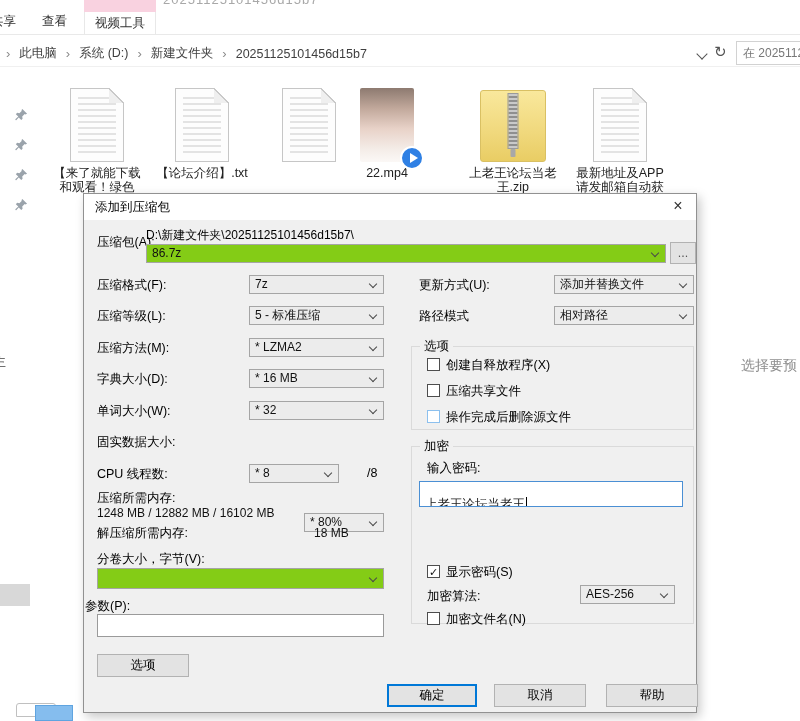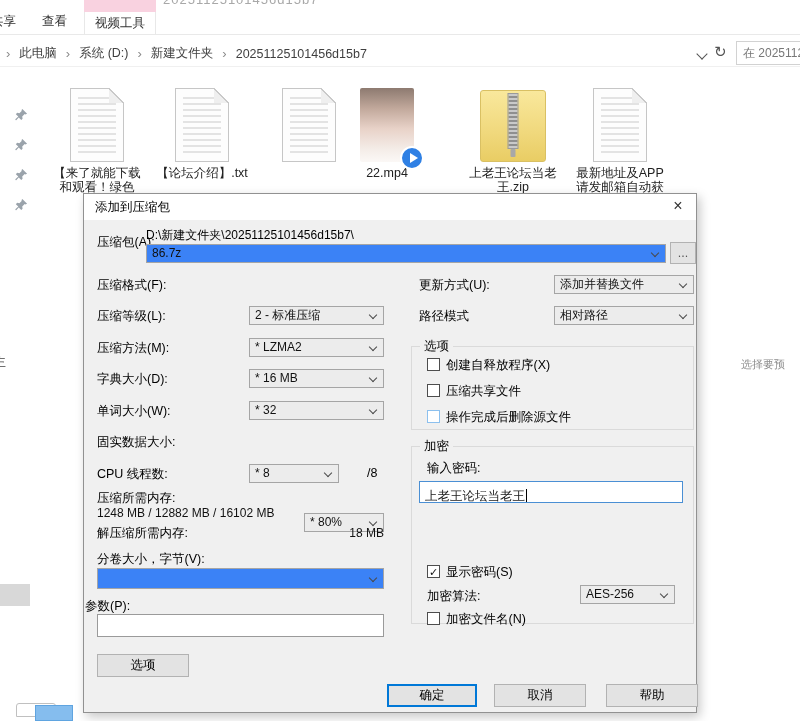--- a/index.html
+++ b/index.html
@@ -24,21 +24,21 @@
   .refresh { left:714px; top:43px; font-size:15px; color:#555; }
   .search-box { left:736px; top:41px; width:70px; height:24px; border:1px solid #d2d2d2; background:#fff; font-size:12px; color:#777; line-height:22px; padding-left:6px; overflow:hidden; white-space:nowrap; }
 
   
   .pin { left:14px; width:14px; height:14px; }
   .pin svg { width:14px; height:14px; }
   .stub-char { left:-7px; top:353px; font-size:13px; color:#444; }
   .gray-box { left:0; top:584px; width:30px; height:22px; background:#d8d8d8; }
   .white-tab { left:16px; top:703px; width:40px; height:14px; background:#fff; border:1px solid #c0c0c0; border-radius:3px 3px 0 0; }
   .blue-box { left:35px; top:705px; width:38px; height:16px; background:#85bdee; border:1px solid #5fa4e0; }
-  .preview-hint { left:741px; top:357px; width:59px; font-size:11px; color:#8d8d8d; overflow:hidden; white-space:nowrap; }
+  .preview-hint { left:741px; top:357px; width:59px; font-size:14px; color:#8d8d8d; overflow:hidden; white-space:nowrap; }
 
   
   .file-item { top:80px; width:104px; text-align:center; }
   .icon-slot { height:82px; display:flex; align-items:flex-end; justify-content:center; }
   .file-label { margin-top:4px; font-size:12.5px; line-height:14px; color:#222; }
   .doc { width:54px; height:74px; background:#fdfdfd; border:1px solid #c6c6c6; position:relative; }
   .doc::before { content:""; position:absolute; left:7px; right:7px; top:8px; bottom:8px;
     background:repeating-linear-gradient(180deg,#e3e3e3 0 2px,transparent 2px 6px); }
   .doc .fold { position:absolute; top:-1px; right:-1px; width:15px; height:15px;
     background:linear-gradient(225deg,#ffffff 0 48%,#c9c9c9 48% 54%,#efefef 54%); }
@@ -52,33 +52,33 @@
   .play-badge::after { content:""; position:absolute; left:8px; top:5px; border-left:8px solid #fff; border-top:5px solid transparent; border-bottom:5px solid transparent; }
 
   
   .dialog { left:75px; top:193px; width:614px; height:520px; background:#f0f0f0; border:1px solid #919191; box-shadow:3px 4px 10px rgba(0,0,0,.22);margin-left:8px; }
   .dlg-titlebar { position:absolute; left:0; top:0; right:0; height:26px; background:#fff; }
   .dlg-title { position:absolute; left:11px; top:0; line-height:26px; font-size:12.5px; color:#000; }
   .dlg-close { position:absolute; right:0; top:0; width:36px; height:26px; text-align:center; line-height:24px; font-size:16px; color:#333; }
   .lbl { position:absolute; font-size:12.5px; color:#000; white-space:nowrap; }
   .combo { position:absolute; height:19px; background:#ececec; border:1px solid #a5a5a5; font-size:12px; color:#111; line-height:17px; padding:0 18px 0 5px; white-space:nowrap; overflow:hidden; }
   .combo .chv { position:absolute; right:7px; top:5px; width:6px; height:6px; border-right:1px solid #4a4a4a; border-bottom:1px solid #4a4a4a; transform:rotate(45deg); }
-  .combo.white { background:#3b82f6; }
+  .combo.white { background:#84cc16; }
   .textinput { position:absolute; background:#fff; border:1px solid #9a9a9a; font-size:12.5px; line-height:20px; padding:0 5px; white-space:nowrap; overflow:hidden; }
   .btn { position:absolute; background:#e3e3e3; border:1px solid #b2b2b2; font-size:12.5px; color:#000; text-align:center; }
   .btn.default { border:1px solid #0078d7; box-shadow:0 0 0 1px #0078d7 inset; }
   .groupbox { position:absolute; border:1px solid #dadada; }
   .group-title { position:absolute; left:8px; top:-9px; background:#f0f0f0; padding:0 4px; font-size:12.5px; color:#000; }
   .checkbox { position:absolute; width:13px; height:13px; background:#fff; border:1px solid #4d4d4d; font-size:11px; line-height:12px; text-align:center; color:#111; }
   .checkbox.blue { border-color:#8cc0ee; }
   .cb-label { position:absolute; font-size:12.5px; color:#000; white-space:nowrap; }
-  .pwd-input { position:absolute; left:335px; top:287px; width:264px; height:22px; background:#fff; border:1px solid #4a8fd4; font-size:12.5px; line-height:20px; padding:4px 5px; white-space:nowrap; overflow:hidden; }
+  .pwd-input { position:absolute; left:335px; top:287px; width:264px; height:22px; background:#fff; border:1px solid #4a8fd4; font-size:12.5px; line-height:20px; padding:12px 5px; white-space:nowrap; overflow:hidden; }
   .pwd-input::after { content:""; display:inline-block; width:1px; height:13px; background:#000; margin-left:1px; vertical-align:-2px; }
   .mem-detail { position:absolute; font-size:12px; color:#111; white-space:nowrap; }
-  .val-right { position:absolute; font-size:12px; color:#111; text-align:right; }
+  .val-right { position:absolute; font-size:12px; color:#111; }
 </style>
 </head>
 <body>
 
 <div class="abs title-frag">20251125101456d15b7</div>
 <div class="abs pink-tab"></div>
 <div class="abs tab tab-share">共享</div>
 <div class="abs tab tab-view">查看</div>
 <div class="abs tab-video">视频工具</div>
 <div class="abs ribbon-line"></div>
@@ -184,23 +184,24 @@
     <div class="dlg-title">添加到压缩包</div>
     <div class="dlg-close">×</div>
   </div>
 
   <div class="lbl" style="left:13px; top:40px">压缩包(A):</div>
   <div class="lbl" style="left:62px; top:33px; font-size:12px">D:\新建文件夹\20251125101456d15b7\</div>
   <div class="combo white" style="left:62px; top:50px; width:520px"><span>86.7z</span><span class="chv"></span></div>
   <div class="btn" style="left:586px; top:48px; width:26px; height:22px; line-height:20px; color:#555">...</div>
 
   <div class="lbl" style="left:13px; top:83px">压缩格式(F):</div>
+  <div class="combo" style="left:165px; top:81px; width:135px"><span>7z</span><span class="chv"></span></div>
 
   <div class="lbl" style="left:13px; top:114px">压缩等级(L):</div>
-  <div class="combo" style="left:165px; top:112px; width:135px"><span>2 - 标准压缩</span><span class="chv"></span></div>
+  <div class="combo" style="left:165px; top:112px; width:135px"><span>5 - 标准压缩</span><span class="chv"></span></div>
 
   <div class="lbl" style="left:13px; top:146px">压缩方法(M):</div>
   <div class="combo" style="left:165px; top:144px; width:135px"><span>* LZMA2</span><span class="chv"></span></div>
 
   <div class="lbl" style="left:13px; top:177px">字典大小(D):</div>
   <div class="combo" style="left:165px; top:175px; width:135px"><span>* 16 MB</span><span class="chv"></span></div>
 
   <div class="lbl" style="left:13px; top:209px">单词大小(W):</div>
   <div class="combo" style="left:165px; top:207px; width:135px"><span>* 32</span><span class="chv"></span></div>
 

